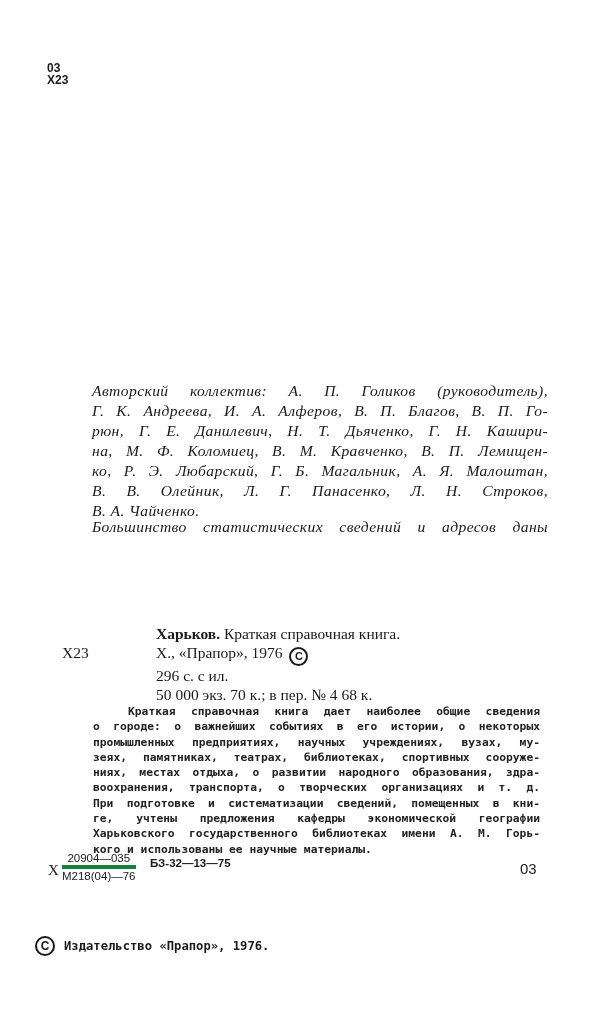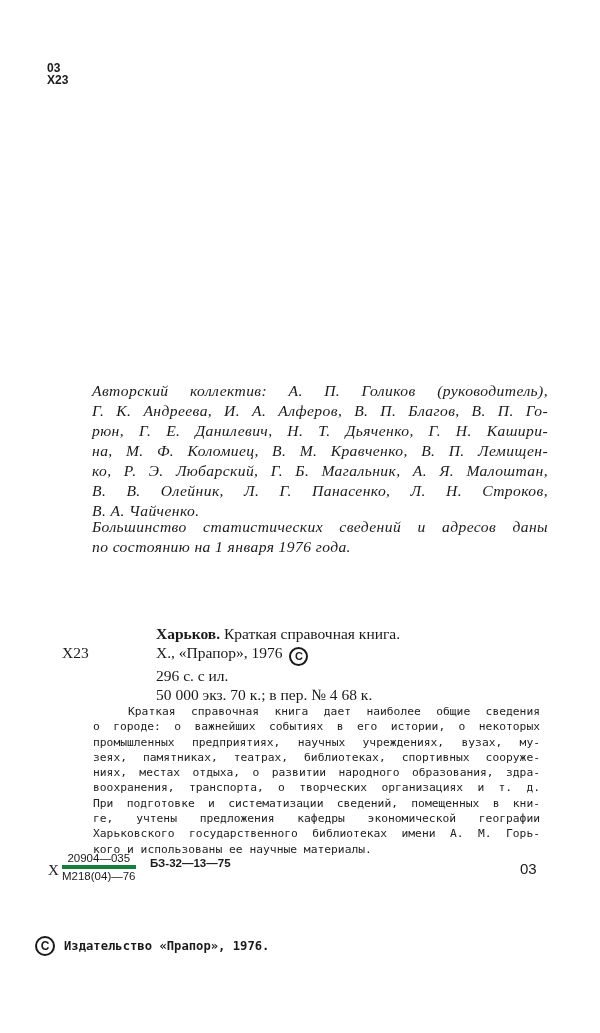--- a/index.html
+++ b/index.html
@@ -84,21 +84,21 @@
     }
 
     
     .annotation {
       left: 93px;
       top: 704px;
       width: 447px;
       font-family: "DejaVu Sans Mono", monospace;
       font-size: 11.3px;
       line-height: 15.3px;
-      font-weight: normal;
+      font-weight: bold;
       color: #222;
     }
     .annotation .jline {
       height: 15.3px;
     }
     .annotation .indent {
       padding-left: 35px;
     }
 
     
@@ -173,21 +173,20 @@
   <span class="jline">Г. К. Андреева, И. А. Алферов, В. П. Благов, В. П. Го-</span>
   <span class="jline">рюн, Г. Е. Данилевич, Н. Т. Дьяченко, Г. Н. Кашири-</span>
   <span class="jline">на, М. Ф. Коломиец, В. М. Кравченко, В. П. Лемищен-</span>
   <span class="jline">ко, Р. Э. Любарский, Г. Б. Магальник, А. Я. Малоштан,</span>
   <span class="jline">В. В. Олейник, Л. Г. Панасенко, Л. Н. Строков,</span>
   <span class="jline last">В. А. Чайченко.</span>
 </div>
 
 <div class="abs italic-block note">
   <span class="jline">Большинство статистических сведений и адресов даны</span>
-  <span class="jline last">по состоянию на 1 января 1976 года.</span>
 </div>
 
 <div class="abs card-code">X23</div>
 
 <div class="abs card-body">
   <span class="line">
     <span class="bold">Харьков.</span><span> Краткая справочная книга.</span>
   </span>
   <span class="line">
     <span>Х., «Прапор», 1976</span>

